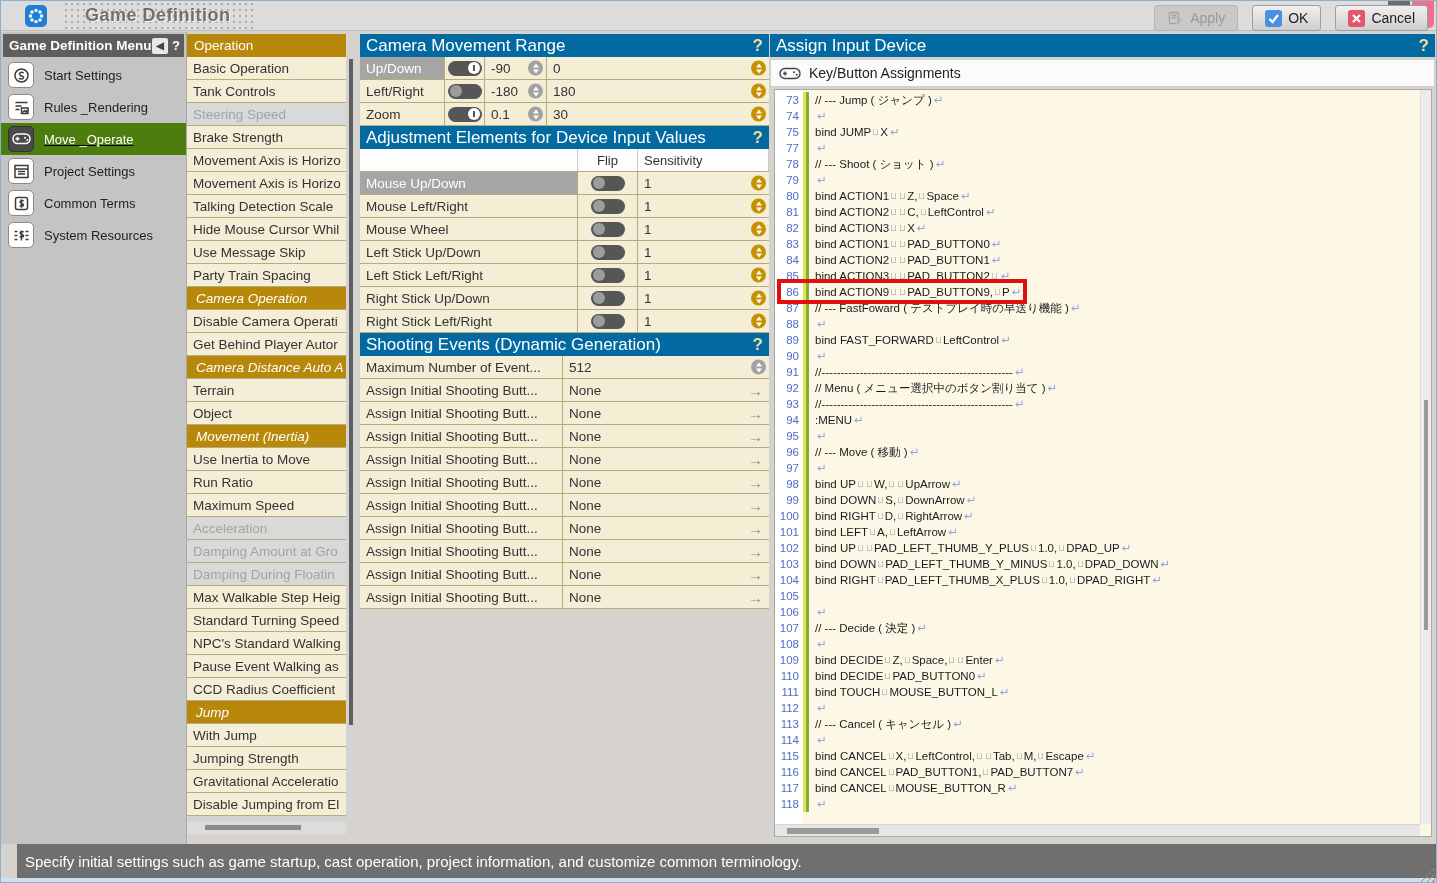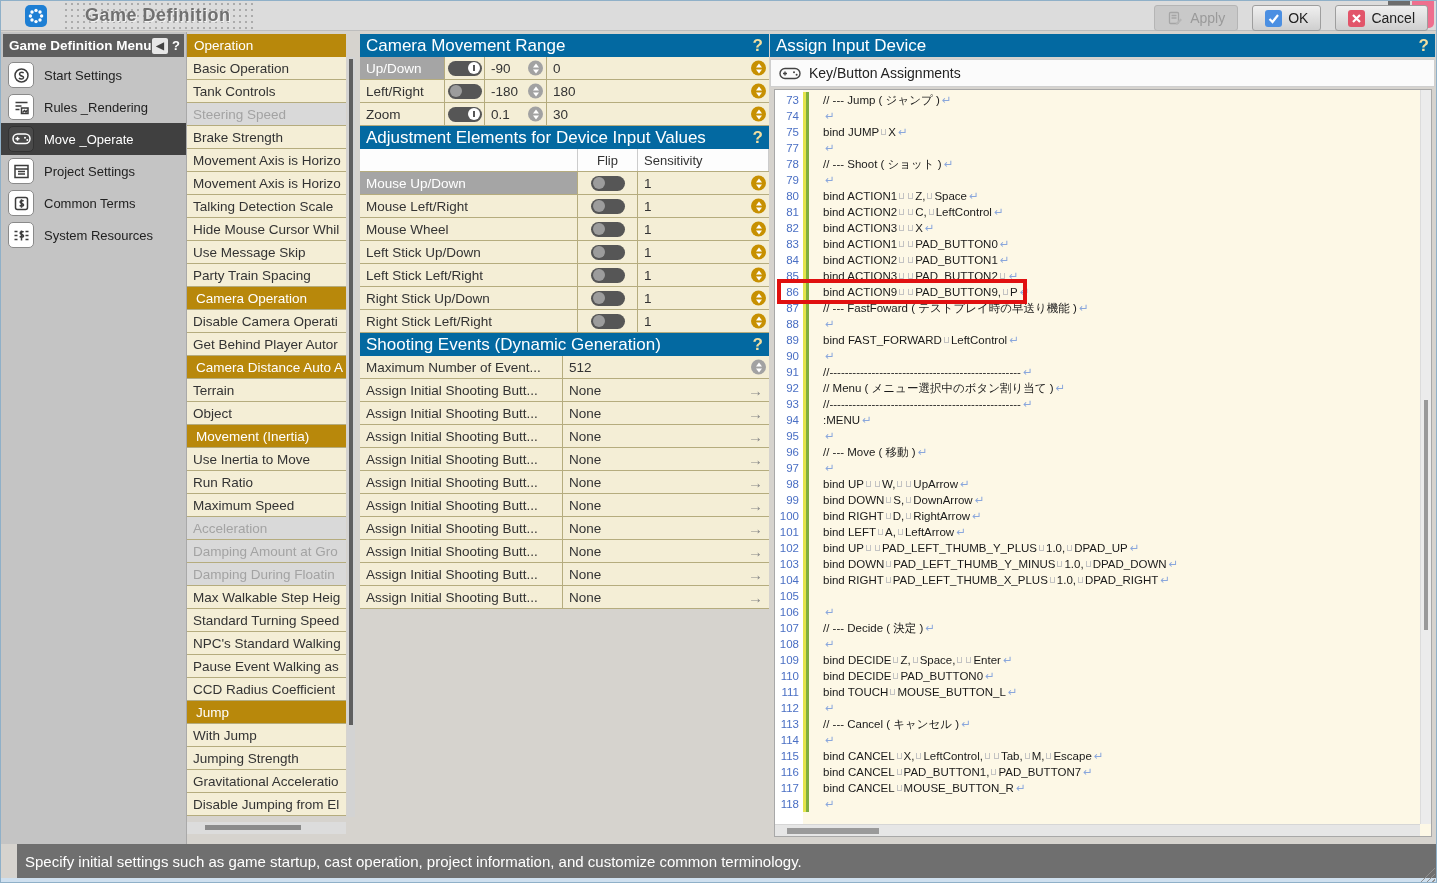--- a/index.html
+++ b/index.html
@@ -21,33 +21,33 @@
   .wbtn.close{background:#ee6f8e;font-weight:bold;}
   
   .sidebar{position:absolute;left:0;top:31px;width:186px;height:812px;background:#c4c4c4;border-right:1px solid #a9a9a9;}
   .side-head{position:absolute;left:2px;top:2px;right:2px;height:23px;background:#5e5e5e;color:#fff;
              font-size:13.5px;font-weight:bold;display:flex;align-items:center;padding-left:6px;}
   .side-back{margin-left:auto;width:16px;height:16px;background:#e8e8e8;color:#444;font-size:10px;
              display:flex;align-items:center;justify-content:center;border-radius:2px;}
   .side-help{width:16px;text-align:center;color:#fff;font-weight:bold;font-size:13px;}
   .side-items{position:absolute;left:0;top:27px;right:0;}
   .side-item{height:32px;display:flex;align-items:center;padding-left:7px;}
-  .side-item.sel{background:#404040;}
+  .side-item.sel{background:#4d7c0f;text-decoration:underline;}
   .side-icon{width:26px;height:26px;background:#fff;border:1px solid #8a8a8a;border-radius:5px;
              display:flex;align-items:center;justify-content:center;color:#3c3c3c;flex:0 0 auto;}
   .side-item.sel .side-icon{background:#4a4a4a;color:#fff;border-color:#333;}
   .side-label{margin-left:10px;font-size:13px;color:#222;white-space:nowrap;}
   .side-item.sel .side-label{color:#fff;}
   
   .oplist{position:absolute;left:186px;top:33px;width:159px;}
   .op-head{height:23px;background:#b8880b;color:#fff;font-size:13.5px;display:flex;align-items:center;padding-left:7px;}
   .op-row{height:23px;background:#f4eed6;border-bottom:1px solid #b5ac7e;display:flex;align-items:center;
           padding-left:6px;font-size:13.5px;color:#333;overflow:hidden;}
   .op-row span{white-space:nowrap;overflow:hidden;}
-  .op-row.section{background:#b8880b;color:#fff;padding-left:9px;}
+  .op-row.section{background:#b8880b;color:#fff;padding-left:9px;font-style:italic;}
   .op-row.disabled{background:#d9d9d9;color:#a3a3a3;}
   .op-vscroll{position:absolute;left:346px;top:56px;width:8px;height:760px;background:#d3d3d3;}
   .op-vscroll .thumb{position:absolute;left:2px;top:2px;width:4px;height:666px;background:#5f5f5f;}
   .op-hscroll{position:absolute;left:186px;top:821px;width:159px;height:12px;background:#dcdcdc;}
   .op-hscroll .thumb{position:absolute;left:18px;top:3px;width:96px;height:5px;background:#8b8b8b;}
   
   .mid{position:absolute;left:359px;top:33px;width:409px;}
   .gold-head{height:23px;background:#0369a1;color:#fff;font-size:17px;display:flex;align-items:center;
              padding:0 6px;}
   .gold-head .q{margin-left:auto;color:#f3dfa0;font-weight:bold;}
@@ -76,21 +76,21 @@
   .right{position:absolute;left:769px;top:33px;width:665px;}
   .kb-toolbar{position:absolute;left:0;top:25px;width:665px;height:28px;background:#fbfbfb;
               border:1px solid #cfcfcf;display:flex;align-items:center;padding-left:8px;font-size:14px;color:#222;}
   .kb-toolbar .gp{margin-right:8px;color:#444;display:flex;}
   .editor{position:absolute;left:4px;top:55px;width:658px;height:748px;background:#fdf8e6;border:1px solid #a8a8a8;overflow:hidden;}
   .gutterbg{position:absolute;left:0;top:0;bottom:0;width:28px;background:#fff;}
   .lines{position:absolute;left:0;top:2px;right:12px;}
   .cl{height:16px;display:flex;align-items:center;position:relative;font-family:"DejaVu Sans",sans-serif;font-size:11.5px;}
   .cl .num{flex:0 0 28px;text-align:right;padding-right:4px;color:#4a6fc4;background:#fff;height:16px;line-height:16px;}
   .cl .bar{flex:0 0 6px;height:16px;background:linear-gradient(to right,#e3e34c 0 3px,#7fae3f 3px 6px);}
-  .cl .txt{padding-left:6px;white-space:pre;color:#1a1a1a;height:16px;line-height:16px;margin-left:8px;}
+  .cl .txt{padding-left:6px;white-space:pre;color:#1a1a1a;height:16px;line-height:16px;}
   .ws{display:inline-block;width:5px;height:6px;border:1px solid #c3c3c3;border-top:none;margin:0 2px 1px 2px;}
   .ret{color:#8aa7dc;margin-left:2px;}
   .hlbox{position:absolute;left:2px;top:-5px;width:250px;height:25px;border:4px solid #e01010;z-index:3;}
   .ed-vscroll{position:absolute;right:0;top:0;width:11px;bottom:12px;background:#ececec;border-left:1px solid #dcdcdc;}
   .ed-vscroll .thumb{position:absolute;left:3px;top:310px;width:4px;height:230px;background:#9a9a9a;}
   .ed-hscroll{position:absolute;left:0;right:11px;bottom:0;height:12px;background:#e6e6e6;border-top:1px solid #d6d6d6;}
   .ed-hscroll .thumb{position:absolute;left:12px;top:3px;width:92px;height:6px;background:#9a9a9a;}
   
   .statusbar{position:absolute;left:16px;top:843px;width:100%;height:34px;background:#6f6f6f;
              display:flex;align-items:center;color:#fff;font-size:15px;padding-left:8px;}

